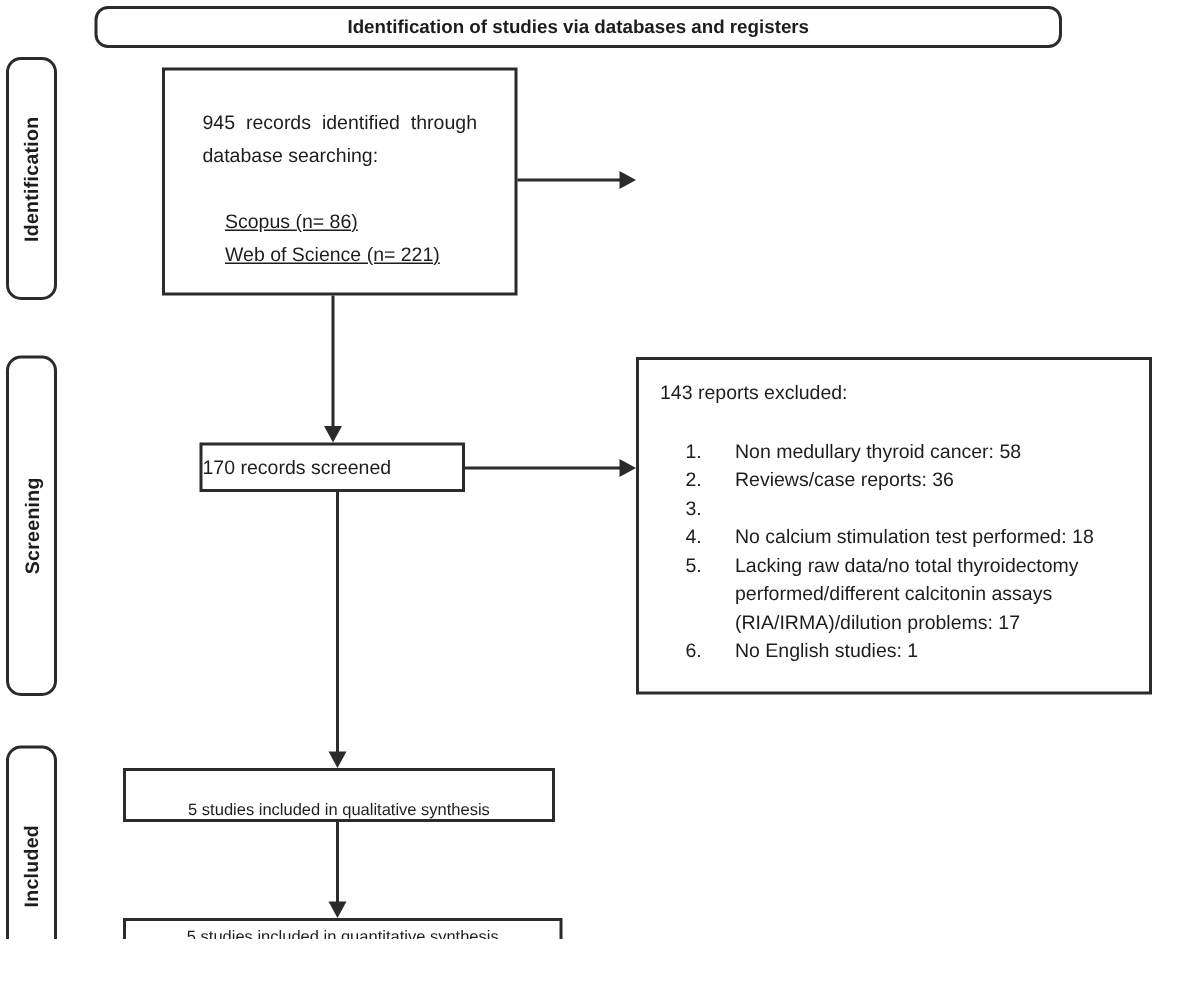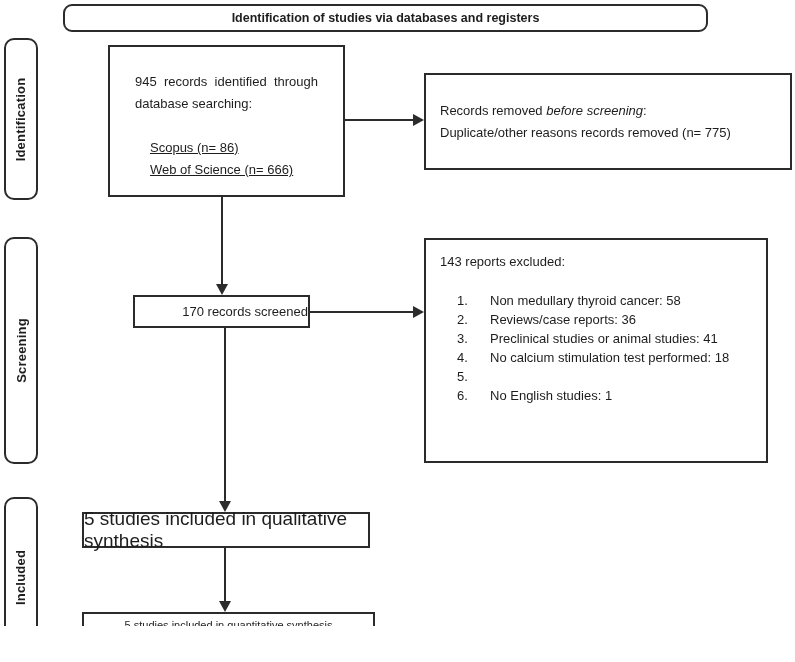--- a/index.html
+++ b/index.html
@@ -61,42 +61,42 @@
     left: 424px; top: 73px; width: 368px; height: 97px;
     padding: 0 14px;
     display: flex; flex-direction: column; justify-content: center;
     font-size: 13px; line-height: 22px;
   }
   #box-removed .em { font-style: italic; }
 
   
   #box-screened {
     left: 133px; top: 295px; width: 177px; height: 33px;
-    display: flex; align-items: center; justify-content: flex-end;
+    display: flex; align-items: center; justify-content: flex-start;
     font-size: 13px;
   }
 
   
   #box-excluded {
     left: 424px; top: 238px; width: 344px; height: 225px;
     padding: 12px 14px;
     font-size: 13px; line-height: 19px;
   }
   #box-excluded .xtitle { margin: 0 0 20px 0; }
   #box-excluded .xitem { display: flex; }
   #box-excluded .xnum {
     flex: none; width: 20px; margin-left: 17px; margin-right: 13px;
   }
   #box-excluded .xtext { flex: 1; }
 
   
   #box-qualitative {
     left: 82px; top: 512px; width: 288px; height: 36px;
-    display: flex; align-items: center; justify-content: center;
-    font-size: 19px;
+    display: flex; align-items: flex-end; justify-content: center;
+    font-size: 11px;
   }
   #box-quantitative {
     left: 82px; top: 612px; width: 293px; height: 45px;
     display: flex; flex-direction: column; align-items: center; justify-content: center;
     font-size: 11px; line-height: 19px; text-align: center;
   }
 
   
   .vline { position: absolute; width: 2px; background: #2b2b2b; }
   .hline { position: absolute; height: 2px; background: #2b2b2b; }
@@ -129,53 +129,49 @@
     <span>Screening</span>
   </div>
   <div class="box phase" id="phase-included">
     <span>Included</span>
   </div>
 
   <div class="box" id="box-identified">
     <p class="summary">945 records identified through database searching:</p>
     <ul class="sources">
       <li>Scopus (n= 86)</li>
-      <li>Web of Science (n= 666)</li>
+      <li>Web of Science (n= 221)</li>
     </ul>
   </div>
 
-  <div class="box" id="box-removed">
-    <div><span>Records removed </span><span class="em">before screening</span><span>:</span></div>
-    <div>Duplicate/other reasons records removed (n= 775)</div>
-  </div>
 
   <div class="box" id="box-screened">
     <span>170 records screened</span>
   </div>
 
   <div class="box" id="box-excluded">
     <p class="xtitle">143 reports excluded:</p>
     <div class="xitem">
       <span class="xnum">1.</span>
       <span class="xtext">Non medullary thyroid cancer: 58</span>
     </div>
     <div class="xitem">
       <span class="xnum">2.</span>
       <span class="xtext">Reviews/case reports: 36</span>
     </div>
     <div class="xitem">
       <span class="xnum">3.</span>
-      <span class="xtext">Preclinical studies or animal studies: 41</span>
     </div>
     <div class="xitem">
       <span class="xnum">4.</span>
       <span class="xtext">No calcium stimulation test performed: 18</span>
     </div>
     <div class="xitem">
       <span class="xnum">5.</span>
+      <span class="xtext">Lacking raw data/no total thyroidectomy performed/different calcitonin assays (RIA/IRMA)/dilution problems: 17</span>
     </div>
     <div class="xitem">
       <span class="xnum">6.</span>
       <span class="xtext">No English studies: 1</span>
     </div>
   </div>
 
   <div class="box" id="box-qualitative">
     <span>5 studies included in qualitative synthesis</span>
   </div>

